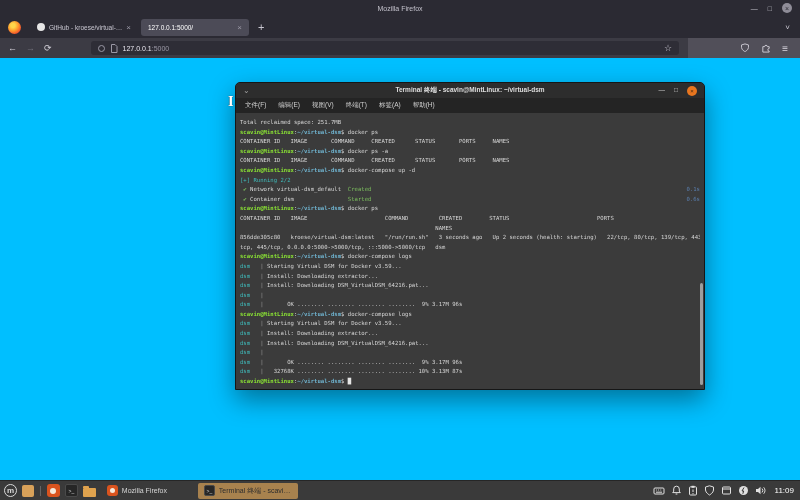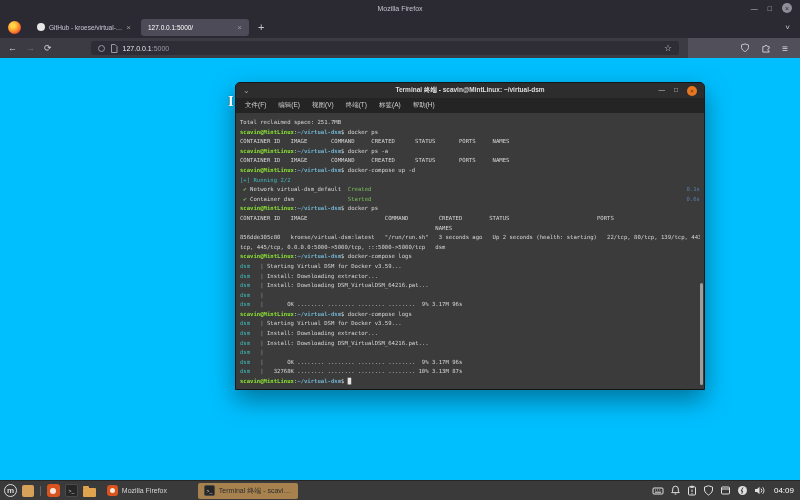--- a/index.html
+++ b/index.html
@@ -240,17 +240,17 @@
         </svg>
       <svg width="11" height="11" viewBox="0 0 11 11">
           <circle cx="5.5" cy="5.5" r="4.5" fill="#e0e0e0"></circle>
           <polyline points="6,2.5 4,6 5.7,6 4.8,8.8" fill="none" stroke="#3a3a3a" stroke-width="1"></polyline>
         </svg>
       <svg width="12" height="11" viewBox="0 0 12 11">
           <polygon points="1,4 3,4 5.5,1.8 5.5,9.2 3,7 1,7" fill="#e0e0e0"></polygon>
           <path d="M7 3.5 a3 3 0 0 1 0 4" fill="none" stroke="#e0e0e0" stroke-width="1"></path>
           <path d="M8.7 2.3 a4.6 4.6 0 0 1 0 6.4" fill="none" stroke="#e0e0e0" stroke-width="1"></path>
         </svg>
-      <span class="tb-clock">04:09</span>
+      <span class="tb-clock">11:09</span>
     </div>
   </div>
 
 </div>
 
 </body></html>

